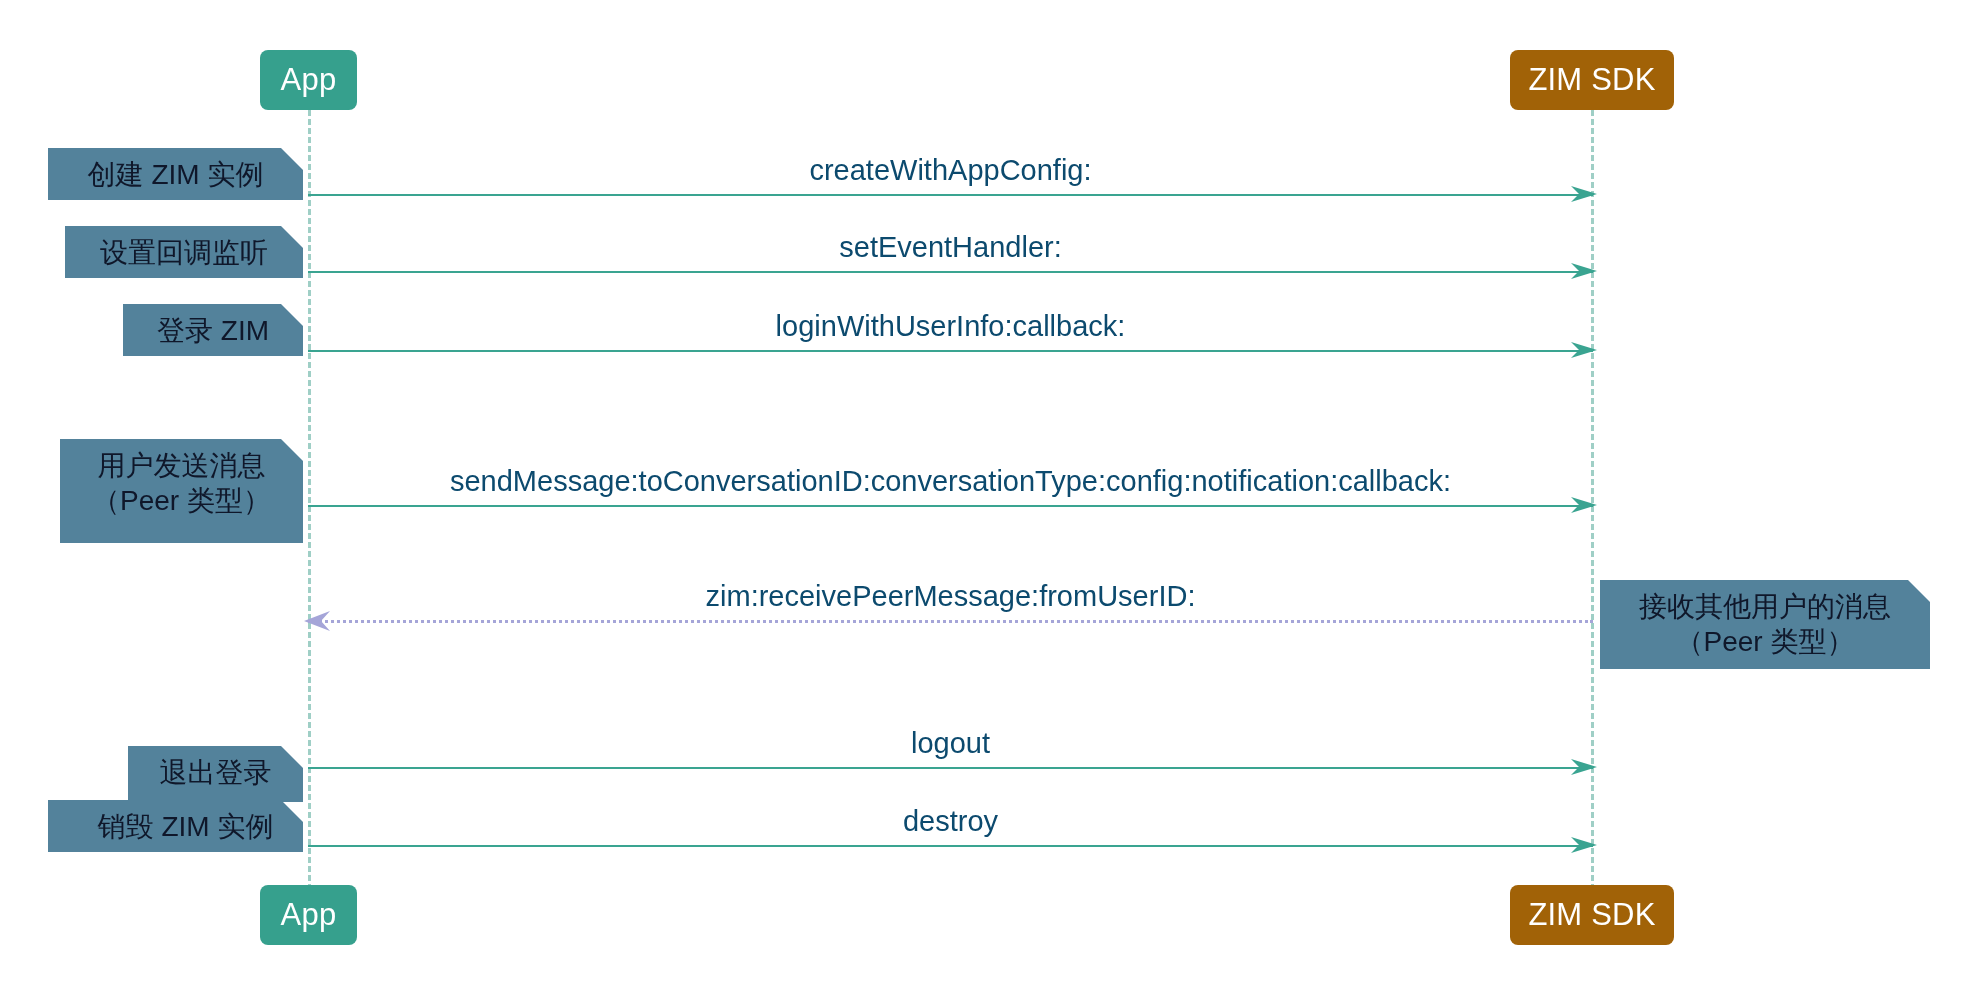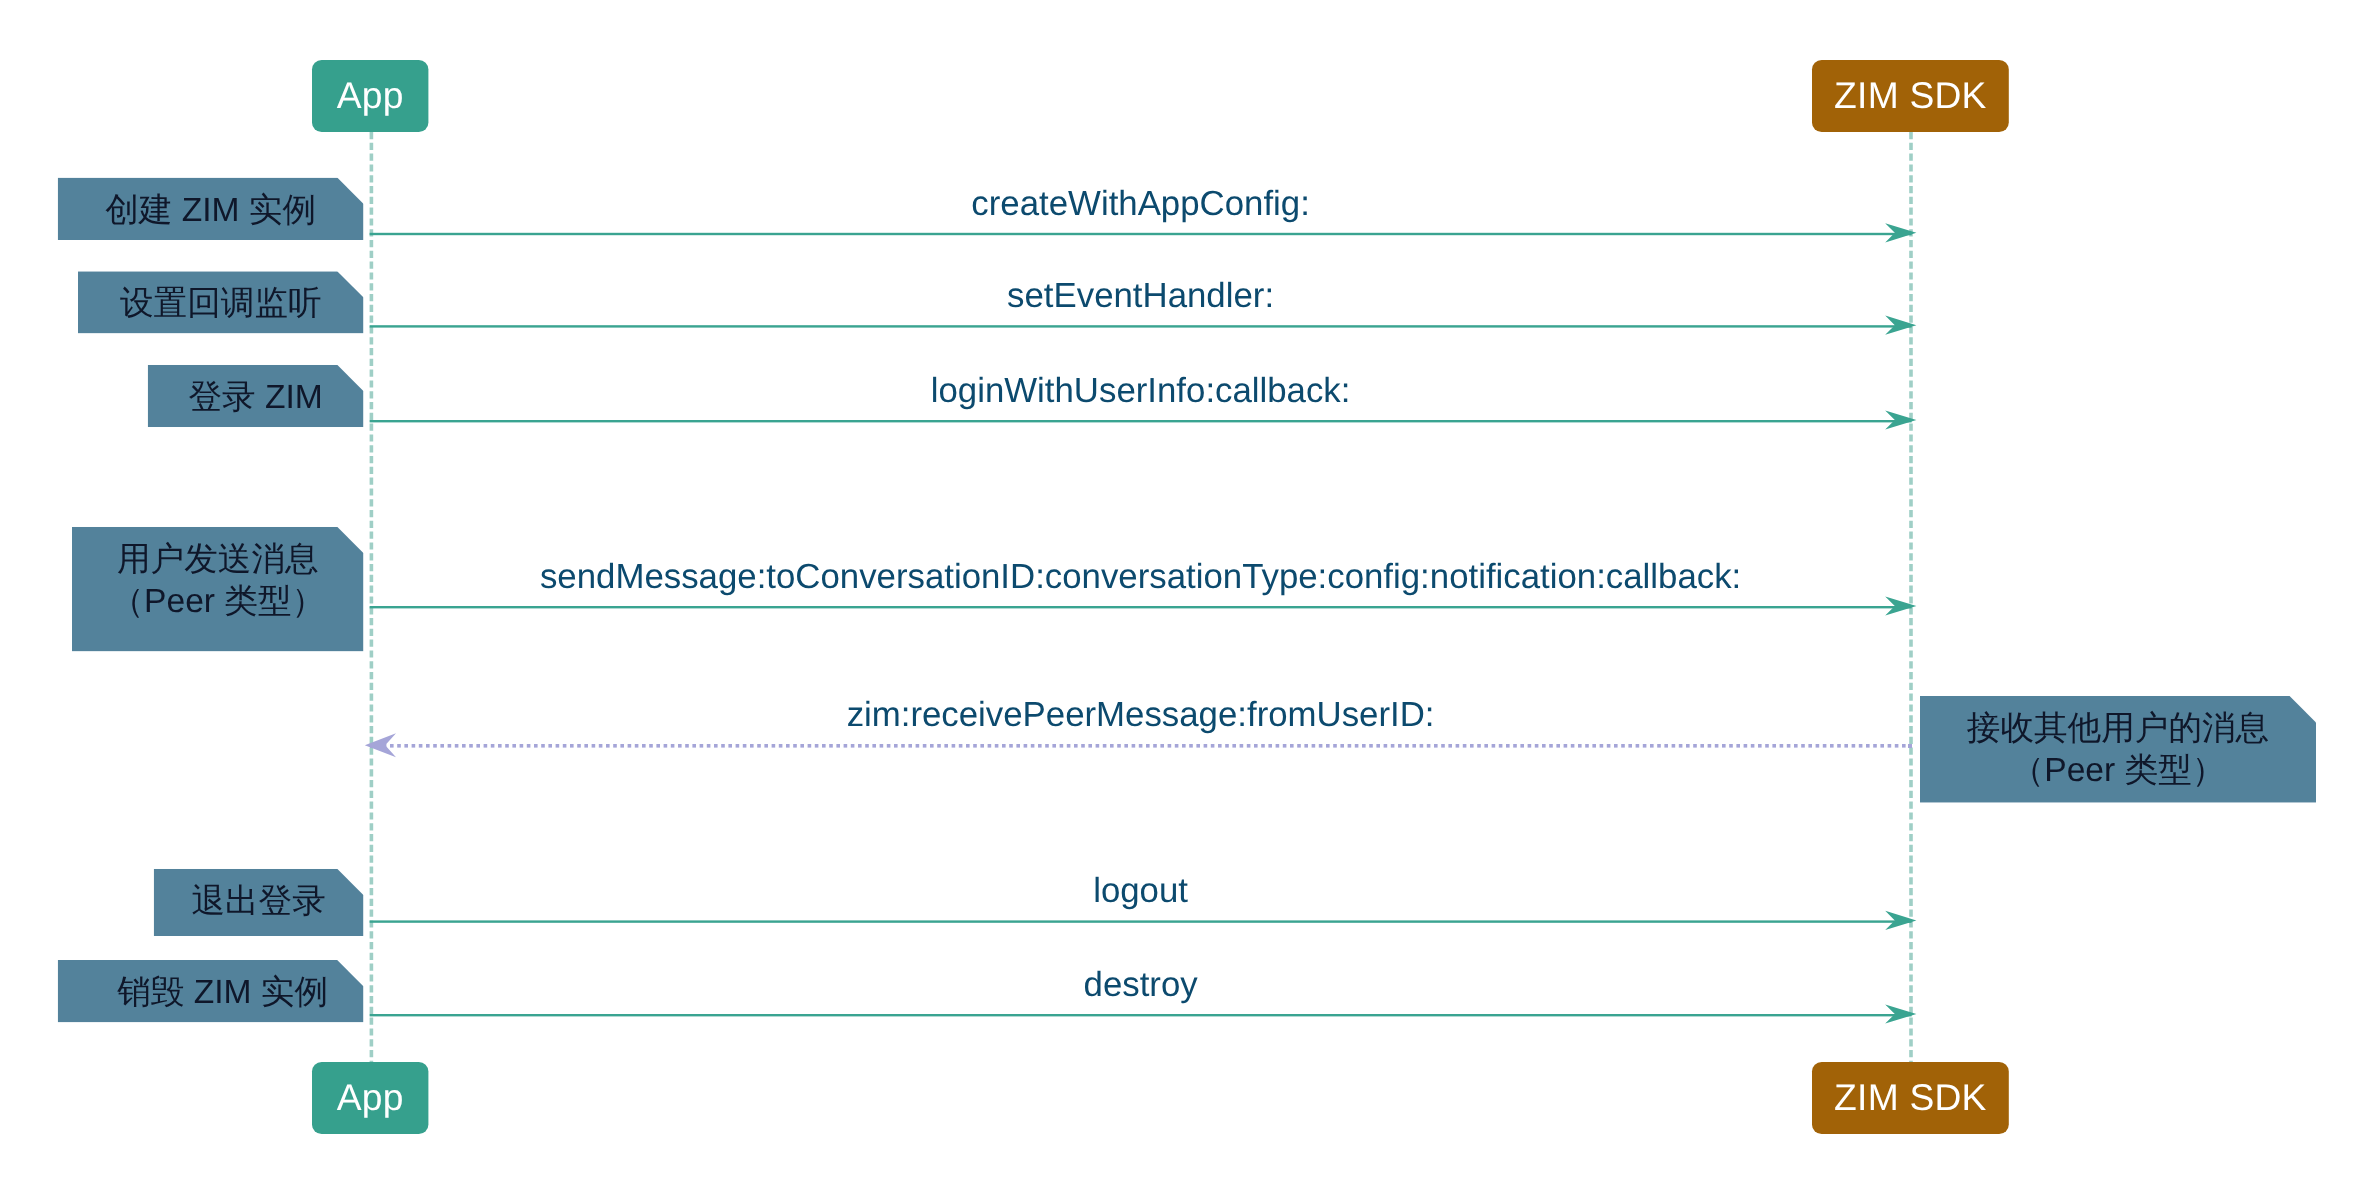--- a/index.html
+++ b/index.html
@@ -191,21 +191,21 @@
   <div class="note" style="left:60px; top:439px; width:243px; height:104px;">
     <span>用户发送消息</span>
     <span class="line2">（Peer 类型）</span>
   </div>
 
   <div class="note" style="left:1600px; top:556px; width:330px; height:89px;margin-top:24px;">
     <span>接收其他用户的消息</span>
     <span class="line2">（Peer 类型）</span>
   </div>
 
-  <div class="note" style="left:128px; top:724px; width:175px; height:56px;">
+  <div class="note" style="left:128px; top:746px; width:175px; height:56px;">
     <span>退出登录</span>
   </div>
 
   <div class="note" style="left:48px; top:800px; width:255px; height:52px;padding-left:38px;">
     <span>销毁 ZIM 实例</span>
   </div>
 
 </div>
 
 </body></html>

